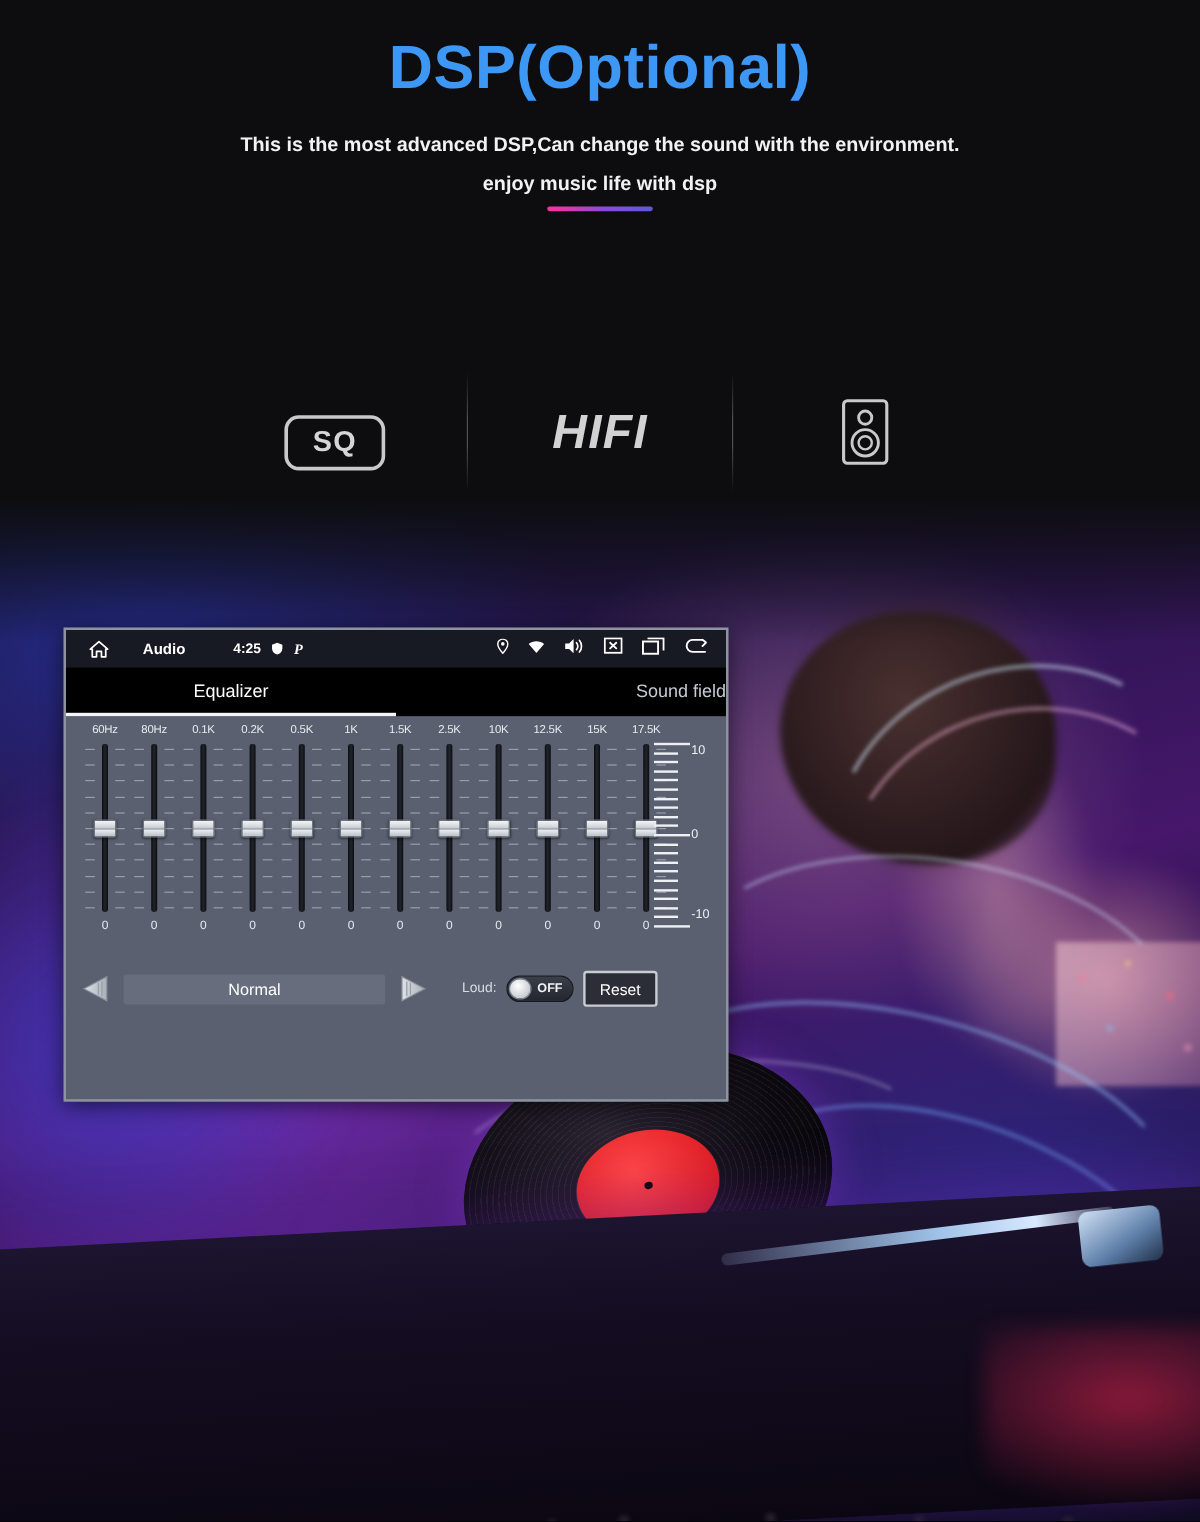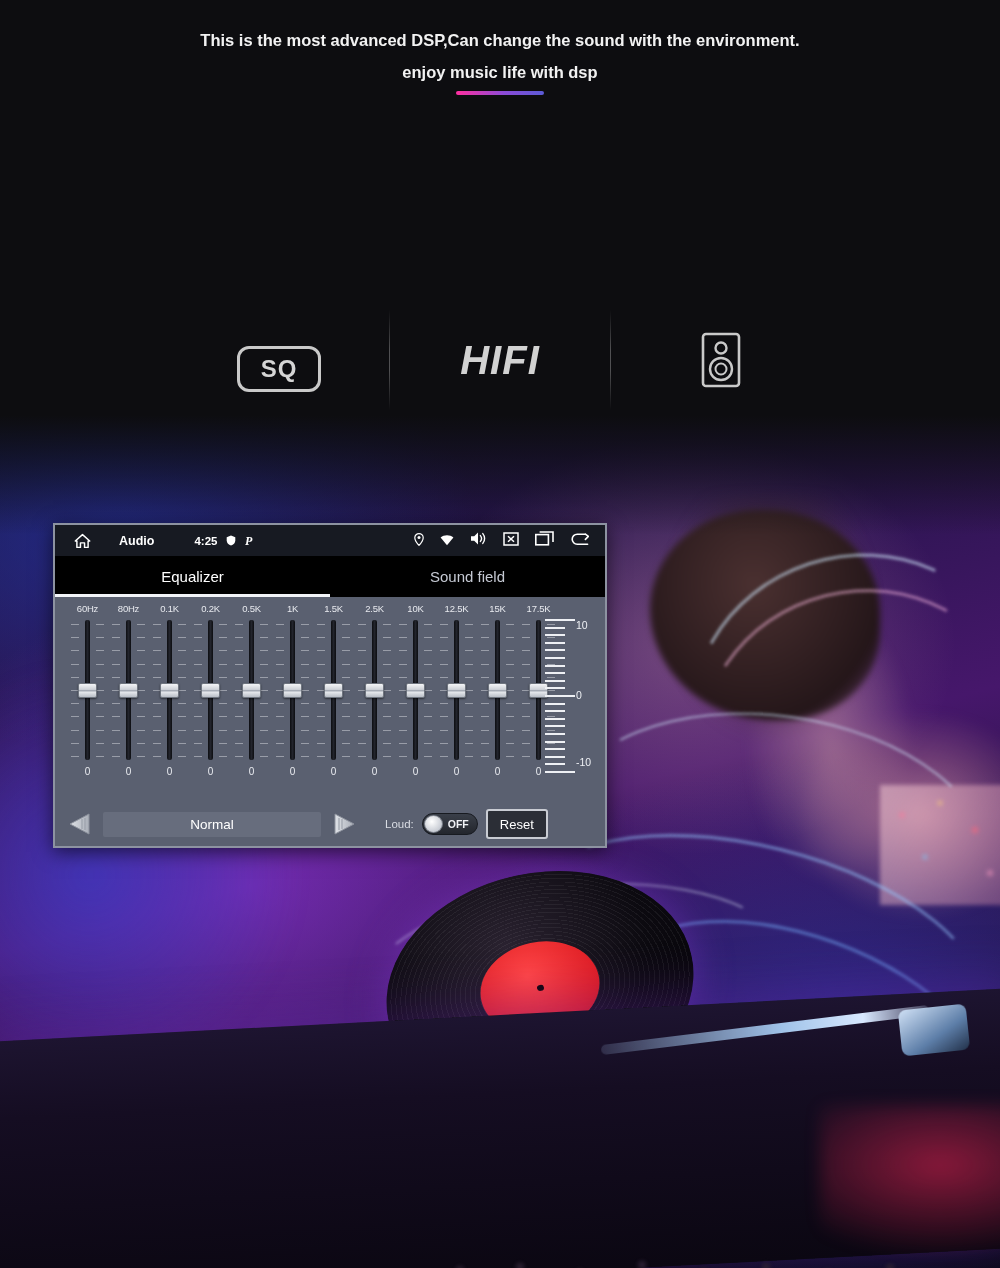--- a/index.html
+++ b/index.html
@@ -195,21 +195,21 @@
     border: 3px solid #c9c9c9;
     border-radius: 12px;
     display: flex; align-items: center; justify-content: center;
     color: #d5d5d5; font-size: 24px; font-weight: 700; letter-spacing: 1px; margin-top: 18px;
   }
   .hifi { font-size: 40px; font-weight: 800; font-style: italic; color: #d2d2d2; letter-spacing: 1px; }
 
   
   .device {
     position: absolute; left: 53px; top: 523px;
-    width: 554px; height: 325px;
+    width: 554px; height: 395px;
     background: #5a6070;
     border: 2px solid #8d93a1;
     box-shadow: 0 4px 18px rgba(0,0,0,.6);
   }
   .statusbar {
     height: 31px;
     background: #171a22;
     display: flex; align-items: center;
     padding: 0 10px;
     color: #fff;
@@ -225,21 +225,21 @@
     background: #000000;
     display: flex;
   }
   .tab {
     flex: 1;
     display: flex; align-items: center; justify-content: center;
     font-size: 15px;
     position: relative;
   }
   .tab.active { color: #ffffff; }
-  .tab.inactive { color: #c6cad4; }
+  .tab.inactive { color: #c6cad4; justify-content: flex-end; }
   .tab.active::after {
     content: "";
     position: absolute; left: 0; right: 0; bottom: 0;
     height: 3px; background: #f2f4f8;
   }
 
   .eqbody {
     position: relative;
     height: 249px;
     background: #5a6070;
@@ -364,20 +364,21 @@
     <div class="deck"></div>
     <div class="tonearm"></div>
     <div class="cartridge"></div>
     <div class="mixerglow"></div>
     <div class="knobs"></div>
     <div class="photo-dark-top"></div>
   </div>
 
   <div class="hero">
     <div class="title">
+      <span class="line2">DSP(Optional)</span>
     </div>
     <div class="sub">
       <span>This is the most advanced DSP,Can change the sound with the environment.</span><br>
       <span class="l2">
         <span>enjoy music life with dsp</span>
         <span class="underline"></span>
       </span>
     </div>
   </div>
 

